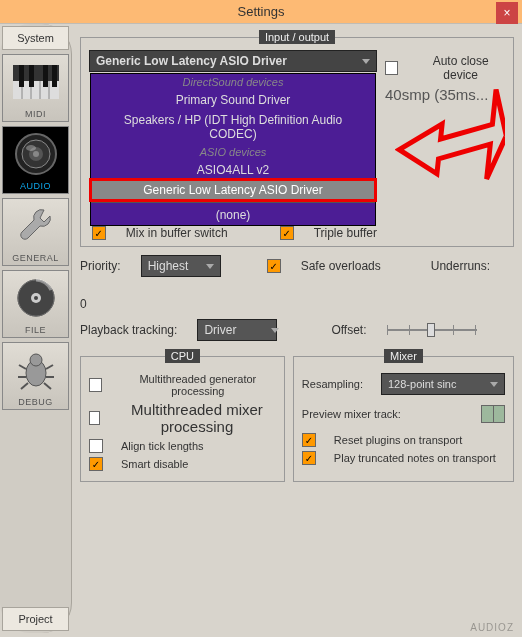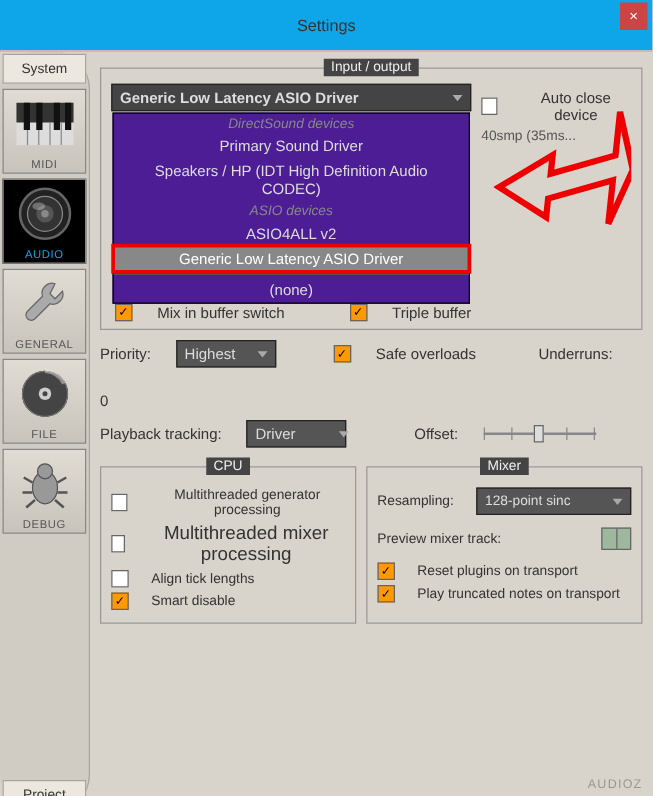--- a/index.html
+++ b/index.html
@@ -1,17 +1,17 @@
 <!DOCTYPE html>
 <html><head>
 <meta charset="utf-8">
 <style>
   * { box-sizing: border-box; font-family: Tahoma, Arial, sans-serif; }
   body { margin:0; background:#d8d4cc; width:522px; height:637px; overflow:hidden; position:relative;}
-  .titlebar { height:41px; background:#0ea5e9; display:flex; align-items:center; justify-content:center; position:relative; border-bottom:1px solid #c0bcb4;}
+  .titlebar { height:24px; background:#fdba74; display:flex; align-items:center; justify-content:center; position:relative; border-bottom:1px solid #c0bcb4;}
   .titlebar-title { font-size:13px; color:#333;}
   .close-btn { position:absolute; right:4px; top:2px; width:22px; height:22px; background:#c44; color:#fff; display:flex; align-items:center; justify-content:center; font-size:12px; cursor:pointer;}
   .body { display:flex; height:calc(100% - 28px);}
   .sidebar { width:72px; background:#d0ccc4; border-right:1px solid #a8a49c; display:flex; flex-direction:column;border-radius:30px;}
   .sys-tab, .proj-tab { height:24px; background:#ece8e0; border:1px solid #a8a49c; margin:2px; display:flex; align-items:center; justify-content:center; font-size:11px; color:#333;}
   .side-items { flex:1; display:flex; flex-direction:column;}
   .side-item { height:68px; border:1px solid #888; margin:2px; display:flex; flex-direction:column; align-items:center; justify-content:flex-end; padding-bottom:2px; cursor:pointer; position:relative;}
   .side-item .icon-area{ flex:1; width:100%; display:flex; align-items:center; justify-content:center;}
   .side-item .lbl { font-size:9px; letter-spacing:0.5px;}
   .side-item.inactive { background:linear-gradient(#e0dcd4,#c8c4bc); color:#555;}
@@ -160,21 +160,21 @@
             <span style="width:12px;"></span>
             <span class="check on"></span>
             <span class="label">Triple buffer</span>
           </div>
         </div>
         <div style="width:120px;">
           <div class="row">
             <span class="check"></span>
             <span class="label">Auto close device</span>
           </div>
-          <div class="row" style="font-size:11px; color:#555; margin-top:0;">
+          <div class="row" style="font-size:15px; color:#555; margin-top:0;">
             <span>40smp (35ms...</span>
           </div>
         </div>
       </div>
     </fieldset>
 
     <div class="gap-row">
       <span class="label">Priority:</span>
       <div class="dd small" style="width:80px;">
         <span>Highest</span>

